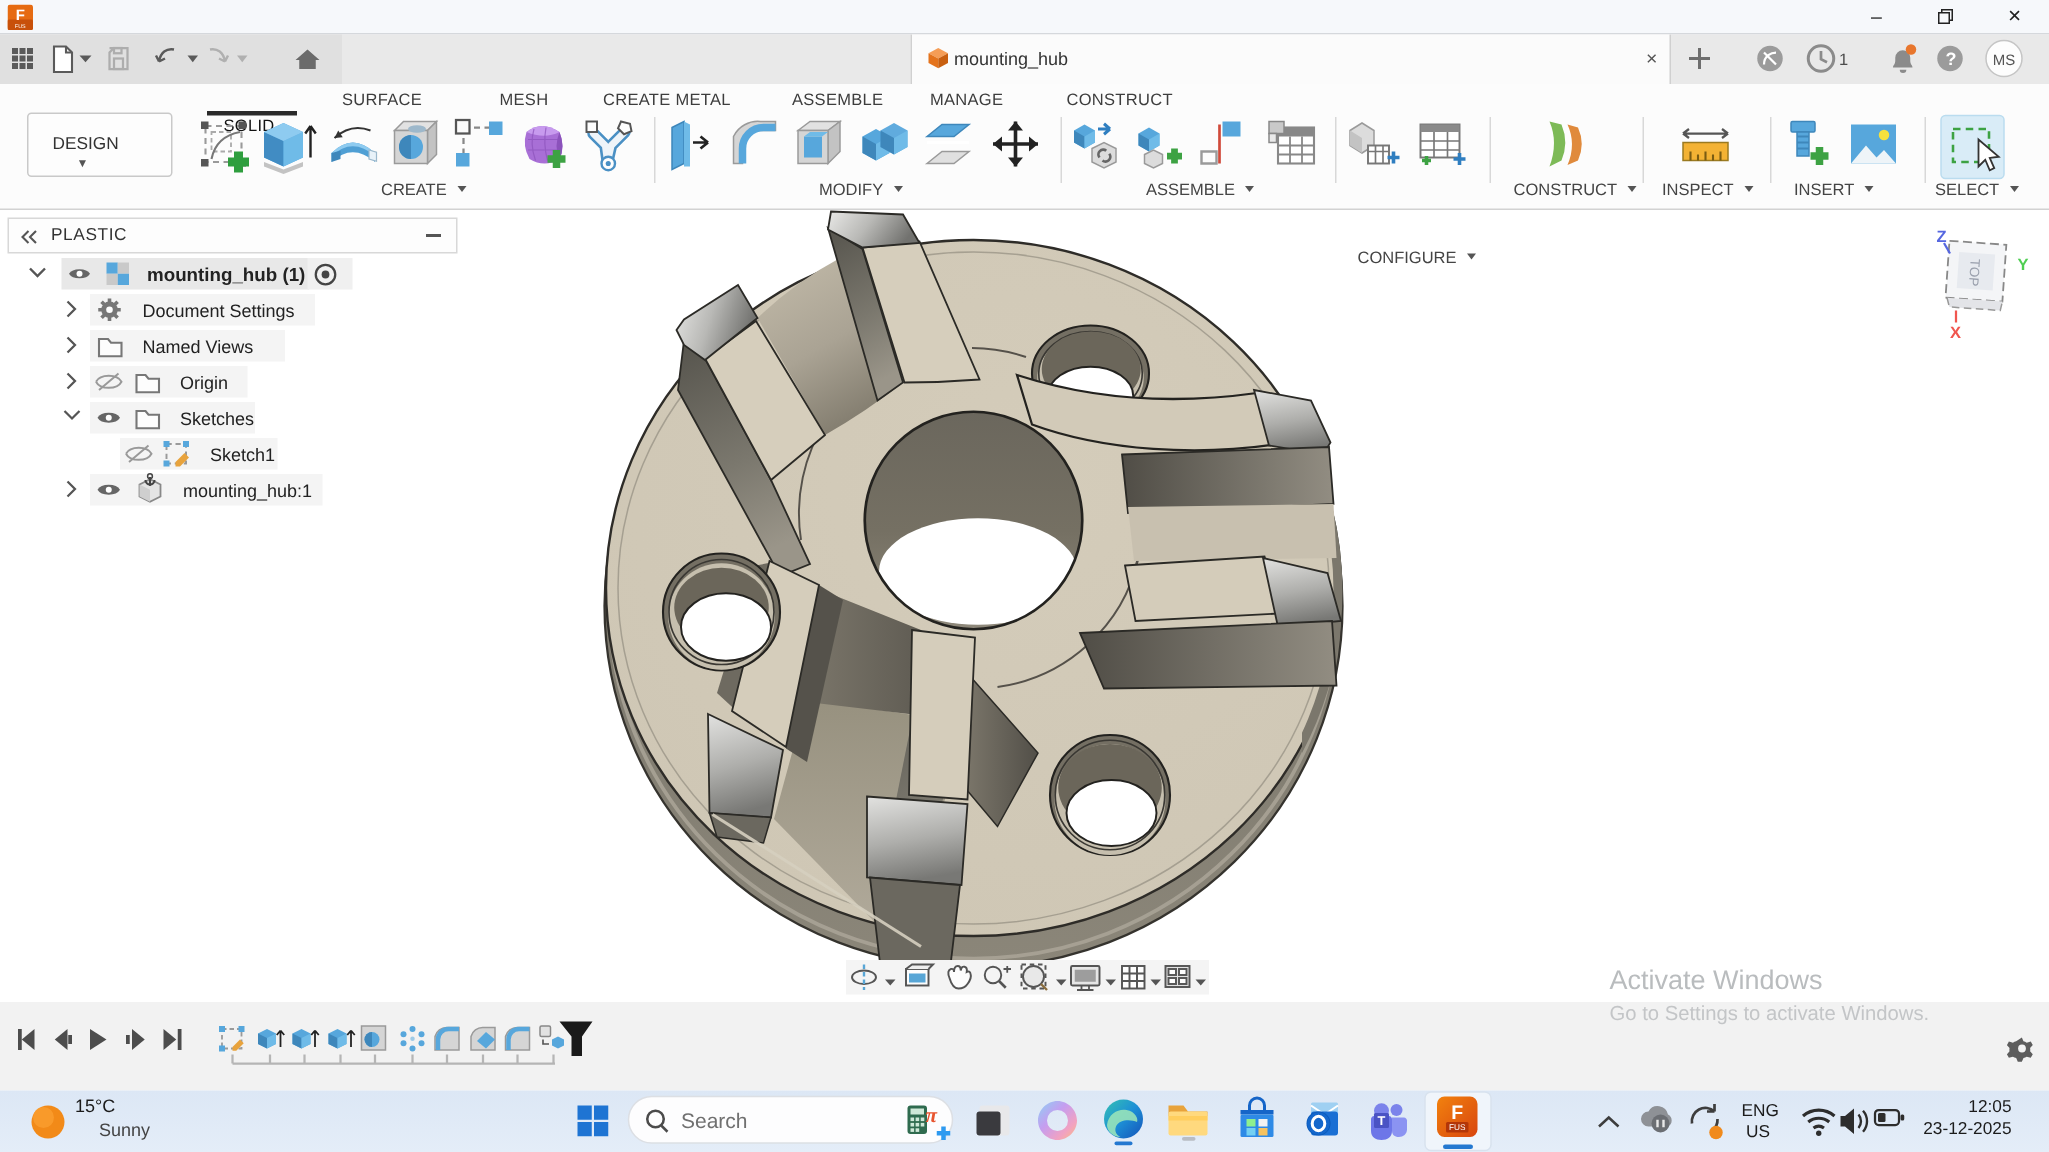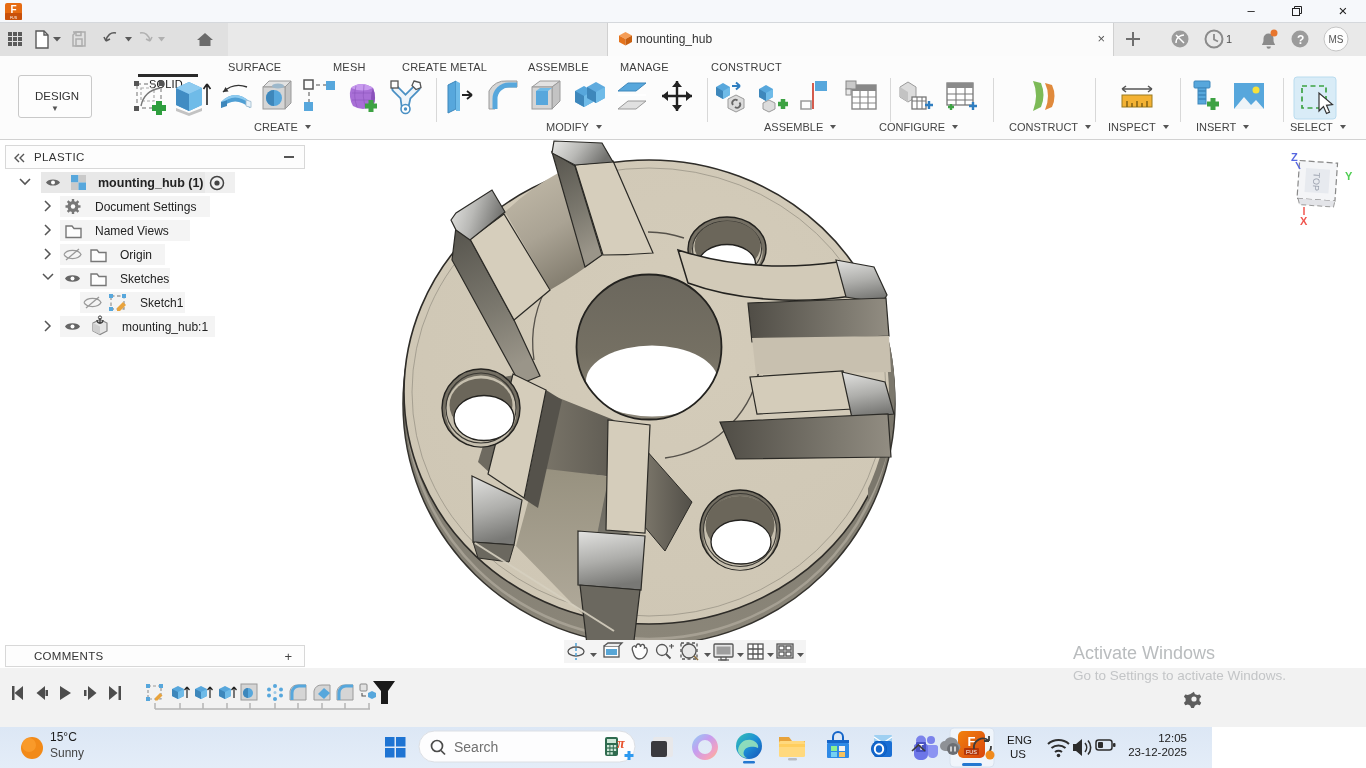--- a/index.html
+++ b/index.html
@@ -17,21 +17,21 @@
 #qatleft { position:absolute; left:0; top:0; width:228px; height:33px; background:#e0e0e0; }
 #doctab { position:absolute; left:607px; top:0; width:507px; height:33px; background:#fbfbfb; border-left:1px solid #d0d0d0; border-right:1px solid #d0d0d0; }
 #doctab .dtxt { position:absolute; left:28px; top:9px; font-size:12px; color:#333; }
 #doctab .dx { position:absolute; right:8px; top:8px; font-size:13px; color:#555; }
 
 
 #ribbon { position:absolute; left:0; top:56px; width:1366px; height:84px; background:#fcfcfc; border-bottom:1px solid #d2d2d2; }
 .rtab { position:absolute; top:5px; font-size:11px; color:#3d3d3d; letter-spacing:.2px; }
 .rtab.active { font-weight:normal; color:#111;margin-top:17px; }
 .rtabline { position:absolute; top:18px; height:3px; background:#2a2a2a; }
-#designbox { position:absolute; left:18px; top:19px; width:74px; height:43px; background:#fdfdfd; border:1px solid #c9c9c9; border-radius:3px; }
+#designbox { position:absolute; left:18px; top:19px; width:97px; height:43px; background:#fdfdfd; border:1px solid #c9c9c9; border-radius:3px; }
 #designbox span { position:absolute; left:16px; top:14px; font-size:11.5px; color:#333; white-space:nowrap; }
 .glabel { position:absolute; top:65px; font-size:11px; color:#444; white-space:nowrap; }
 .gsep { position:absolute; top:22px; height:44px; width:1px; background:#d8d8d8; }
 .caret { display:inline-block; width:0; height:0; border-left:3.5px solid transparent; border-right:3.5px solid transparent; border-top:4px solid #555; vertical-align:2px; margin-left:4px; }
 
 
 #browser { position:absolute; left:5px; top:145px; width:300px; }
 #bhead { position:relative; width:300px; height:24px; background:#fdfdfd; border:1px solid #d8d8d8; }
 #bhead .btitle { position:absolute; left:28px; top:5px; font-size:11.5px; color:#333; letter-spacing:.4px; }
 
@@ -40,23 +40,23 @@
 #comments .ctitle { position:absolute; left:28px; top:4px; font-size:11.5px; color:#333; letter-spacing:.3px; }
 #comments .cplus { position:absolute; right:12px; top:3px; font-size:13px; color:#444; }
 #navbar { position:absolute; left:564px; top:640px; width:242px; height:23px; background:#f4f4f4; }
 #watermark1 { position:absolute; left:1073px; top:643px; font-size:18px; color:#b9bcbe; z-index:5; }
 #watermark2 { position:absolute; left:1073px; top:668px; font-size:13.5px; color:#c3c5c7; z-index:5; }
 
 
 #timeline { position:absolute; left:0; top:668px; width:1366px; height:59px; background:#f2f2f2; }
 
 
-#taskbar { position:absolute; left:0; top:727px; width:1212px; height:41px; background:linear-gradient(180deg,#dce7f5 0%,#e4edf8 100%); }
+#taskbar { position:absolute; left:0; top:727px; width:1366px; height:41px; background:linear-gradient(180deg,#dce7f5 0%,#e4edf8 100%); }
 #taskbar .wtemp { position:absolute; left:50px; top:3px; font-size:12px; color:#1b1b1b; }
-#taskbar .wsunny { position:absolute; left:50px; top:19px; font-size:12px; color:#444; }
+#taskbar .wsunny { position:absolute; left:66px; top:19px; font-size:12px; color:#444; }
 .tbicon { position:absolute; top:6px; width:28px; height:28px; }
 #tray { position:absolute; right:0; top:0; height:41px; }
 </style>
 </head>
 <body>
 <div id="app">
 
   <div id="titlebar">
     <svg class="ticon" viewBox="0 0 17 17">
         <rect x="0" y="0" width="17" height="17" rx="2" fill="#e66b12"></rect>
@@ -135,21 +135,21 @@
     <div class="rtab" style="left:402px;">CREATE METAL</div>
     <div class="rtab" style="left:528px;">ASSEMBLE</div>
     <div class="rtab" style="left:620px;">MANAGE</div>
     <div class="rtab" style="left:711px;">CONSTRUCT</div>
     <div id="designbox">
         <span>DESIGN&nbsp;&nbsp;<span style="font-size:8px;color:#555;">▼</span></span>
       </div>
     <div class="glabel" style="left:254px;">CREATE <span class="caret"></span></div>
     <div class="glabel" style="left:546px;">MODIFY <span class="caret"></span></div>
     <div class="glabel" style="left:764px;">ASSEMBLE <span class="caret"></span></div>
-    <div class="glabel" style="left:879px;">CONFIGURE <span class="caret"></span></div>
+    <div class="glabel" style="left:905px;margin-top:45px;">CONFIGURE <span class="caret"></span></div>
     <div class="glabel" style="left:1009px;">CONSTRUCT <span class="caret"></span></div>
     <div class="glabel" style="left:1108px;">INSPECT <span class="caret"></span></div>
     <div class="glabel" style="left:1196px;">INSERT <span class="caret"></span></div>
     <div class="glabel" style="left:1290px;">SELECT <span class="caret"></span></div>
     <div class="gsep" style="left:436px;"></div>
     <div class="gsep" style="left:707px;"></div>
     <div class="gsep" style="left:890px;"></div>
     <div class="gsep" style="left:993px;"></div>
     <div class="gsep" style="left:1095px;"></div>
     <div class="gsep" style="left:1180px;"></div>
@@ -569,24 +569,20 @@
             <path d="M 88 168 l 7 -3.5 7 3.5 v 8 l -7 3.5 -7 -3.5 z" fill="#e4e4e4" stroke="#888" stroke-width="1.2"></path>
             <path d="M 88 168 l 7 3.5 v 8 l -7 -3.5 z" fill="#cfcfcf"></path>
             <path d="M 95 163 v 6 m -3 -4 a 3 3 0 0 0 6 0" stroke="#444" stroke-width="1.4" fill="none"></path>
             <circle cx="95" cy="162.5" r="1.6" fill="none" stroke="#444"></circle>
           </g>
       <text x="117" y="176" font-size="12" fill="#222">mounting_hub:1</text>
     </g>
       </svg>
   </div>
 
-  <div id="comments">
-      <div class="ctitle">COMMENTS</div>
-      <div class="cplus">+</div>
-    </div>
 
   <div id="navbar">
     <svg width="242" height="23" viewBox="0 0 242 23">
       <g stroke="#555" fill="none" stroke-width="1.3">
         <ellipse cx="12" cy="11.5" rx="8" ry="4.5"></ellipse>
         <path d="M 12 3 v 17" stroke="#58a6d6" stroke-dasharray="3 2" stroke-width="1.6"></path>
         <path d="M 26 13 l 3.5 4 3.5 -4 z" fill="#555" stroke="none"></path>
         <rect x="40" y="6" width="15" height="11" fill="#fdfdfd"></rect>
         <rect x="42" y="9" width="11" height="6" fill="#58a6d6" stroke="none"></rect>
         <path d="M 40 6 l 4 -3 h 14 l -3 3" fill="#eee"></path>

